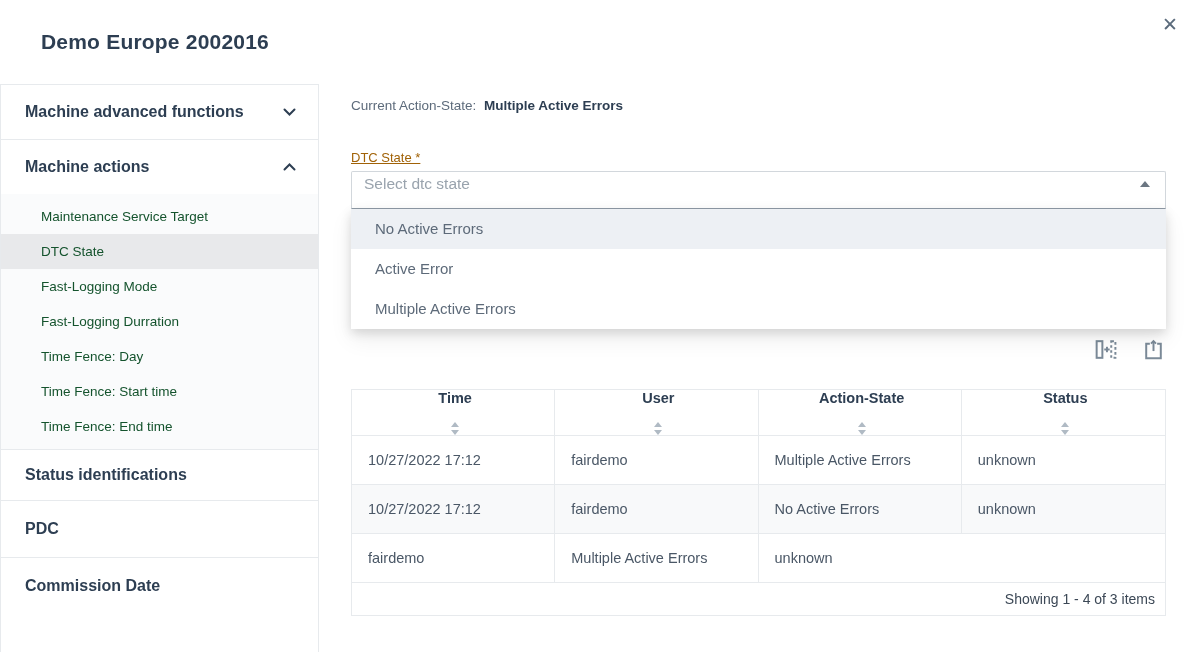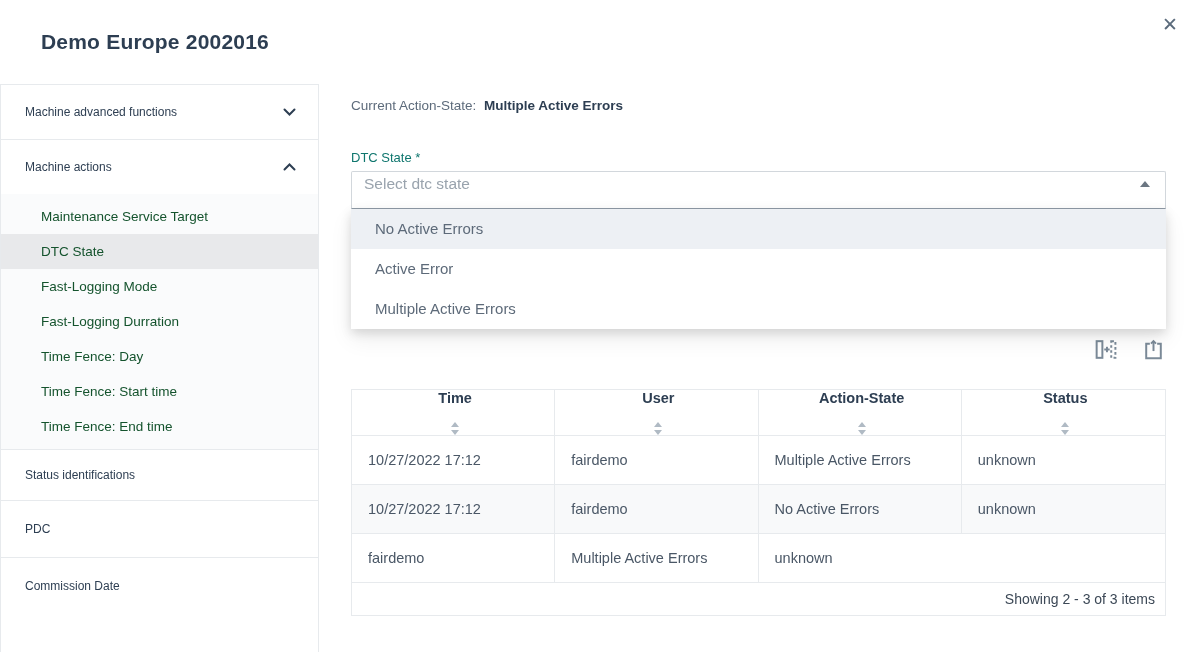--- a/index.html
+++ b/index.html
@@ -46,33 +46,33 @@
     background:#fff;
   }
   .side-section{border-bottom:1px solid var(--border);}
   .side-section.last{border-bottom:none;}
   .sec-head{
     height:54px;display:flex;align-items:center;justify-content:space-between;
     padding:0 22px 0 24px;cursor:pointer;background:#fff;
   }
   .sec-head-2{height:50px;}
   .sec-head-3,.sec-head-4{height:56px;}
-  .sec-label{font-size:12px;font-weight:400;color:var(--dark);}
+  .sec-label{font-size:16px;font-weight:700;color:var(--dark);}
   .sec-chevron{display:flex;align-items:center;}
   .sub-list{padding:5px 0;background:#fafbfc;}
   .sub-item{
     height:35px;line-height:35px;padding-left:40px;
     font-size:13.5px;color:#14532d;cursor:pointer;white-space:nowrap;
   }
   .sub-item.selected{background:var(--side-hl);}
   
   .main{position:absolute;left:351px;top:84px;width:815px;height:568px;}
   .current-state{position:absolute;top:14px;left:0;font-size:13.5px;color:var(--muted);}
   .current-state b{font-weight:700;color:var(--dark);margin-left:4px;}
-  .field-label{position:absolute;top:66px;left:0;font-size:13px;color:#0f766e;}
+  .field-label{position:absolute;top:66px;left:0;font-size:13px;color:#a16207;text-decoration:underline;}
   .select{
     position:absolute;top:87px;left:0;width:815px;height:38px;
     border:1px solid var(--select-border);
     border-bottom:1px solid var(--select-border-bottom);
     border-radius:2px 2px 0 0;
     display:flex;align-items:center;justify-content:space-between;
     padding:0 15px 12px 12px;cursor:pointer;background:#fff;
   }
   .select .placeholder{font-size:15.5px;color:var(--placeholder);}
   .caret-up{
@@ -264,16 +264,16 @@
           <div class="td">fairdemo</div>
           <div class="td">No Active Errors</div>
           <div class="td">unknown</div>
         </div>
         <div class="tr">
           <div class="td">fairdemo</div>
           <div class="td">Multiple Active Errors</div>
           <div class="td">unknown</div>
         </div>
       </div>
-    <div class="tfoot">Showing 2 - 3 of 3 items</div>
+    <div class="tfoot">Showing 1 - 4 of 3 items</div>
   </div>
 
 </main>
 
 </body></html>

